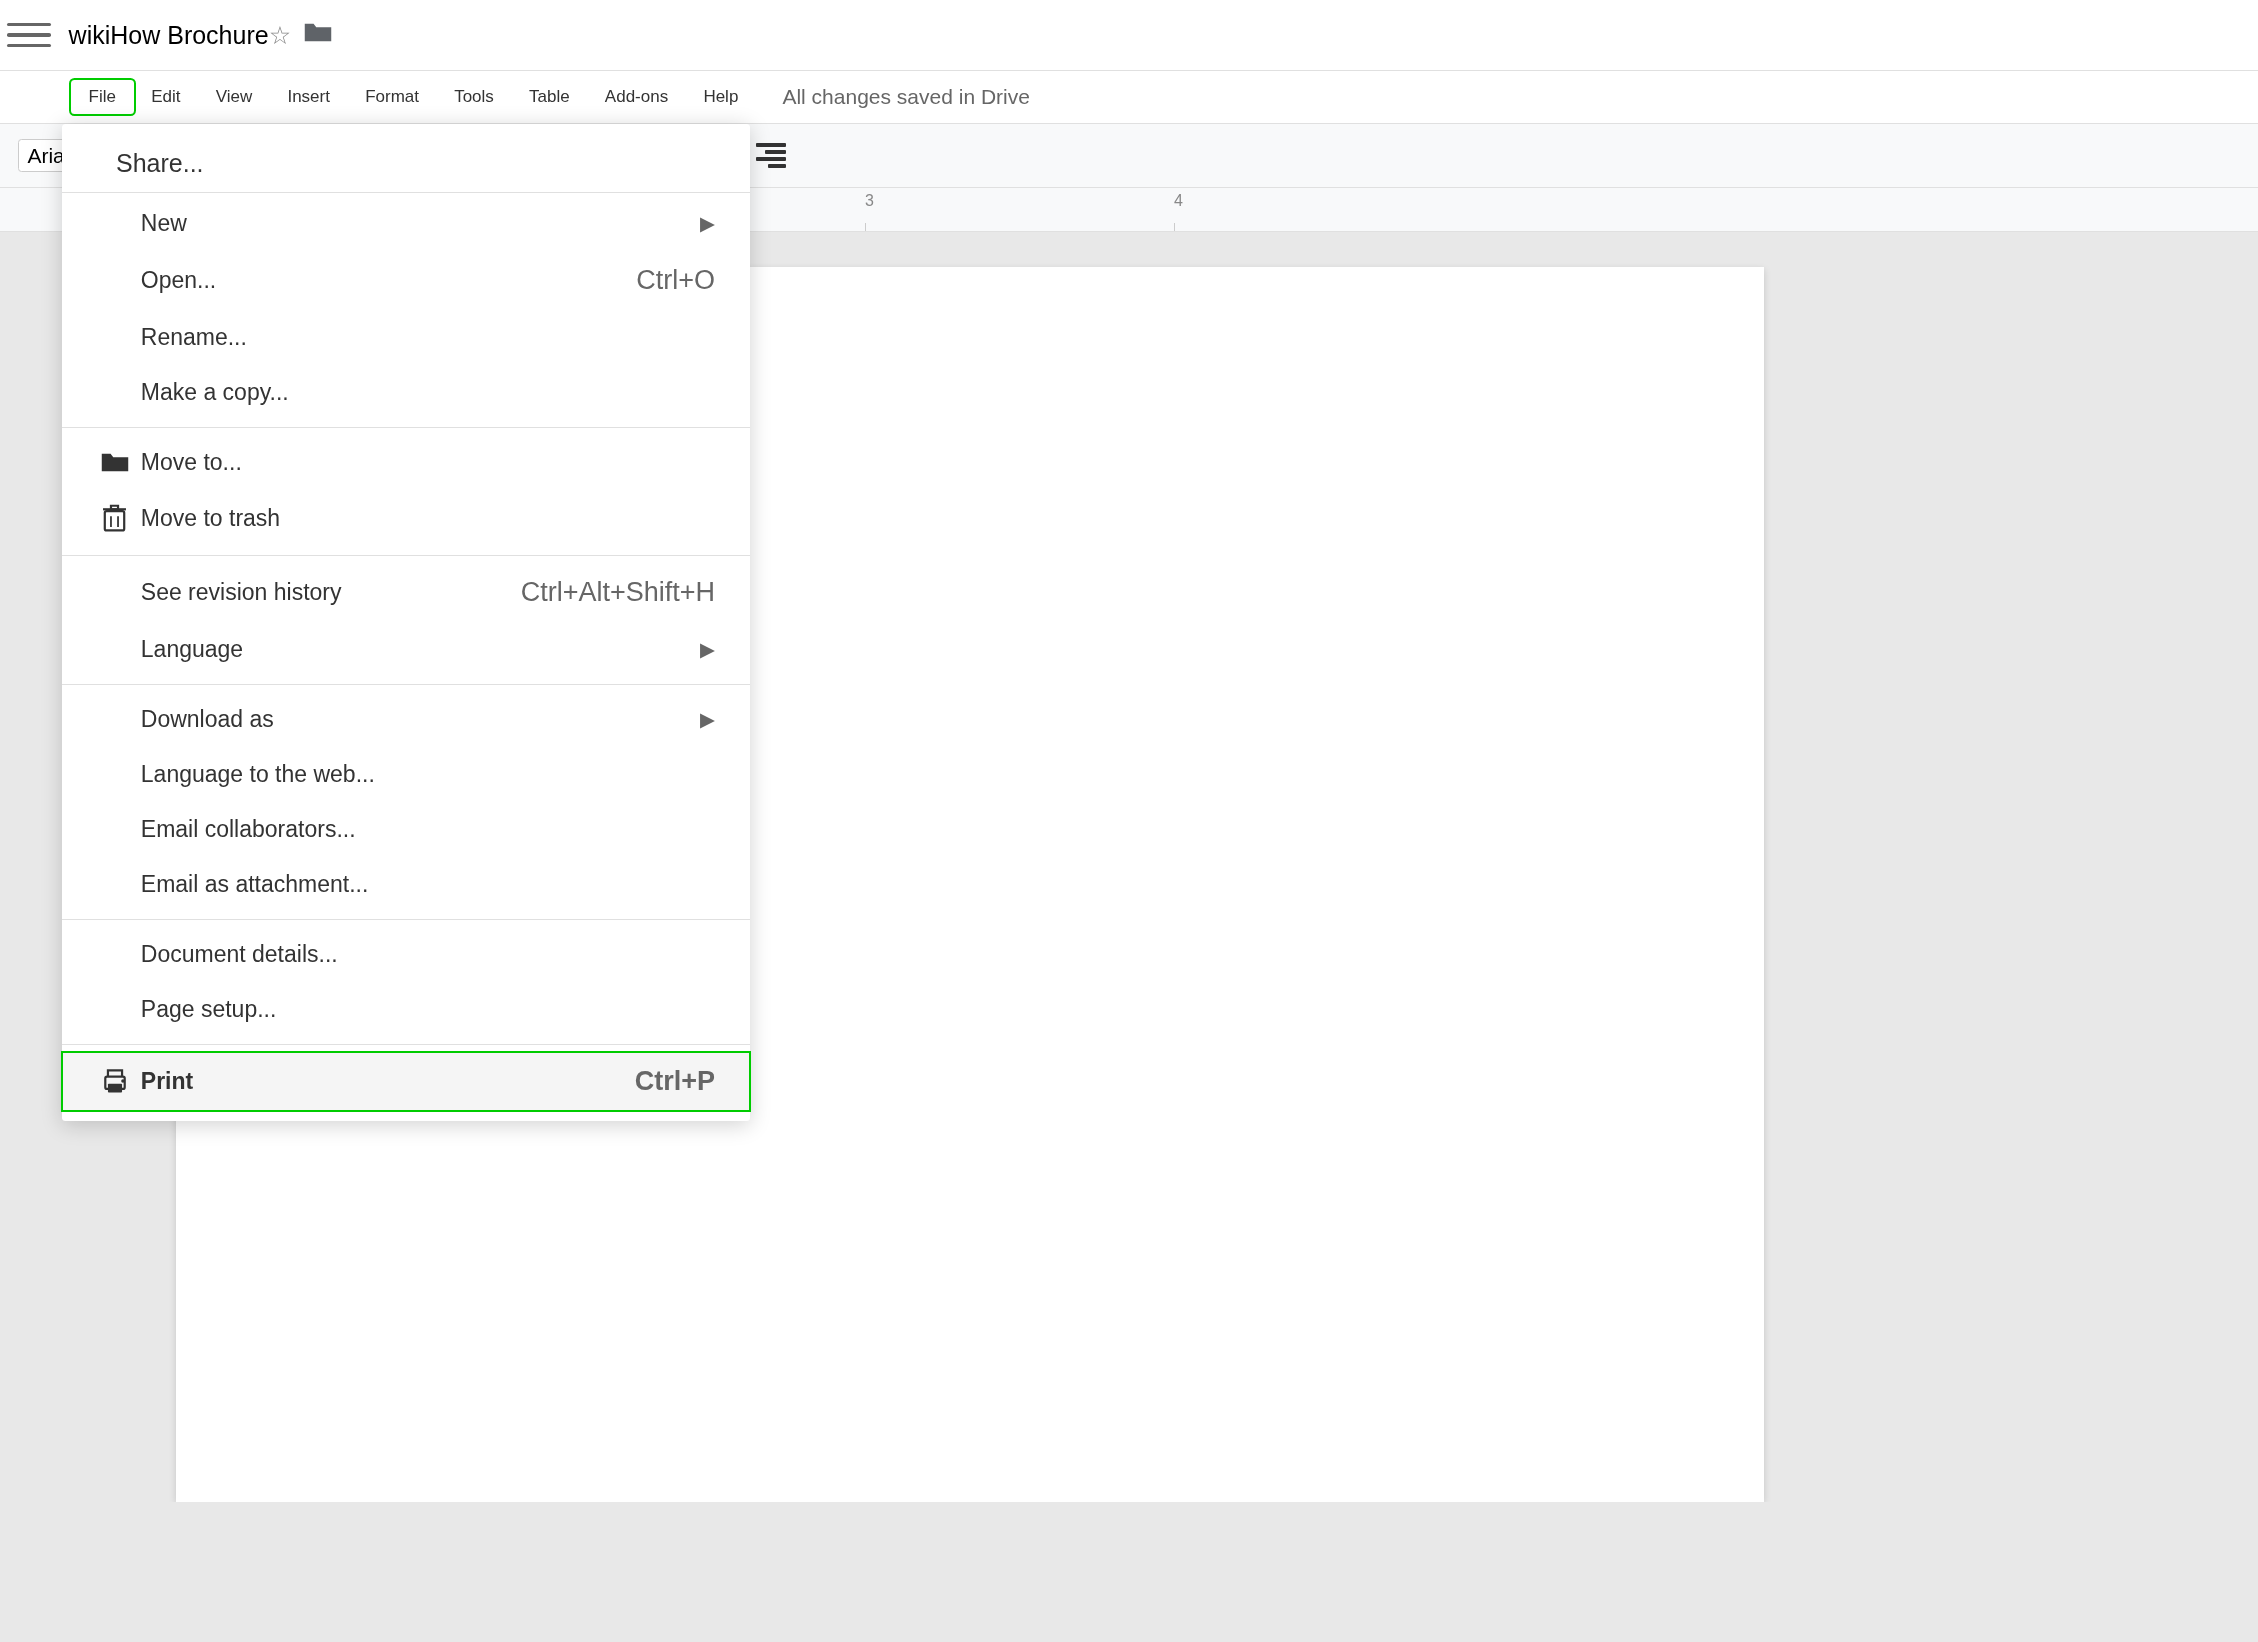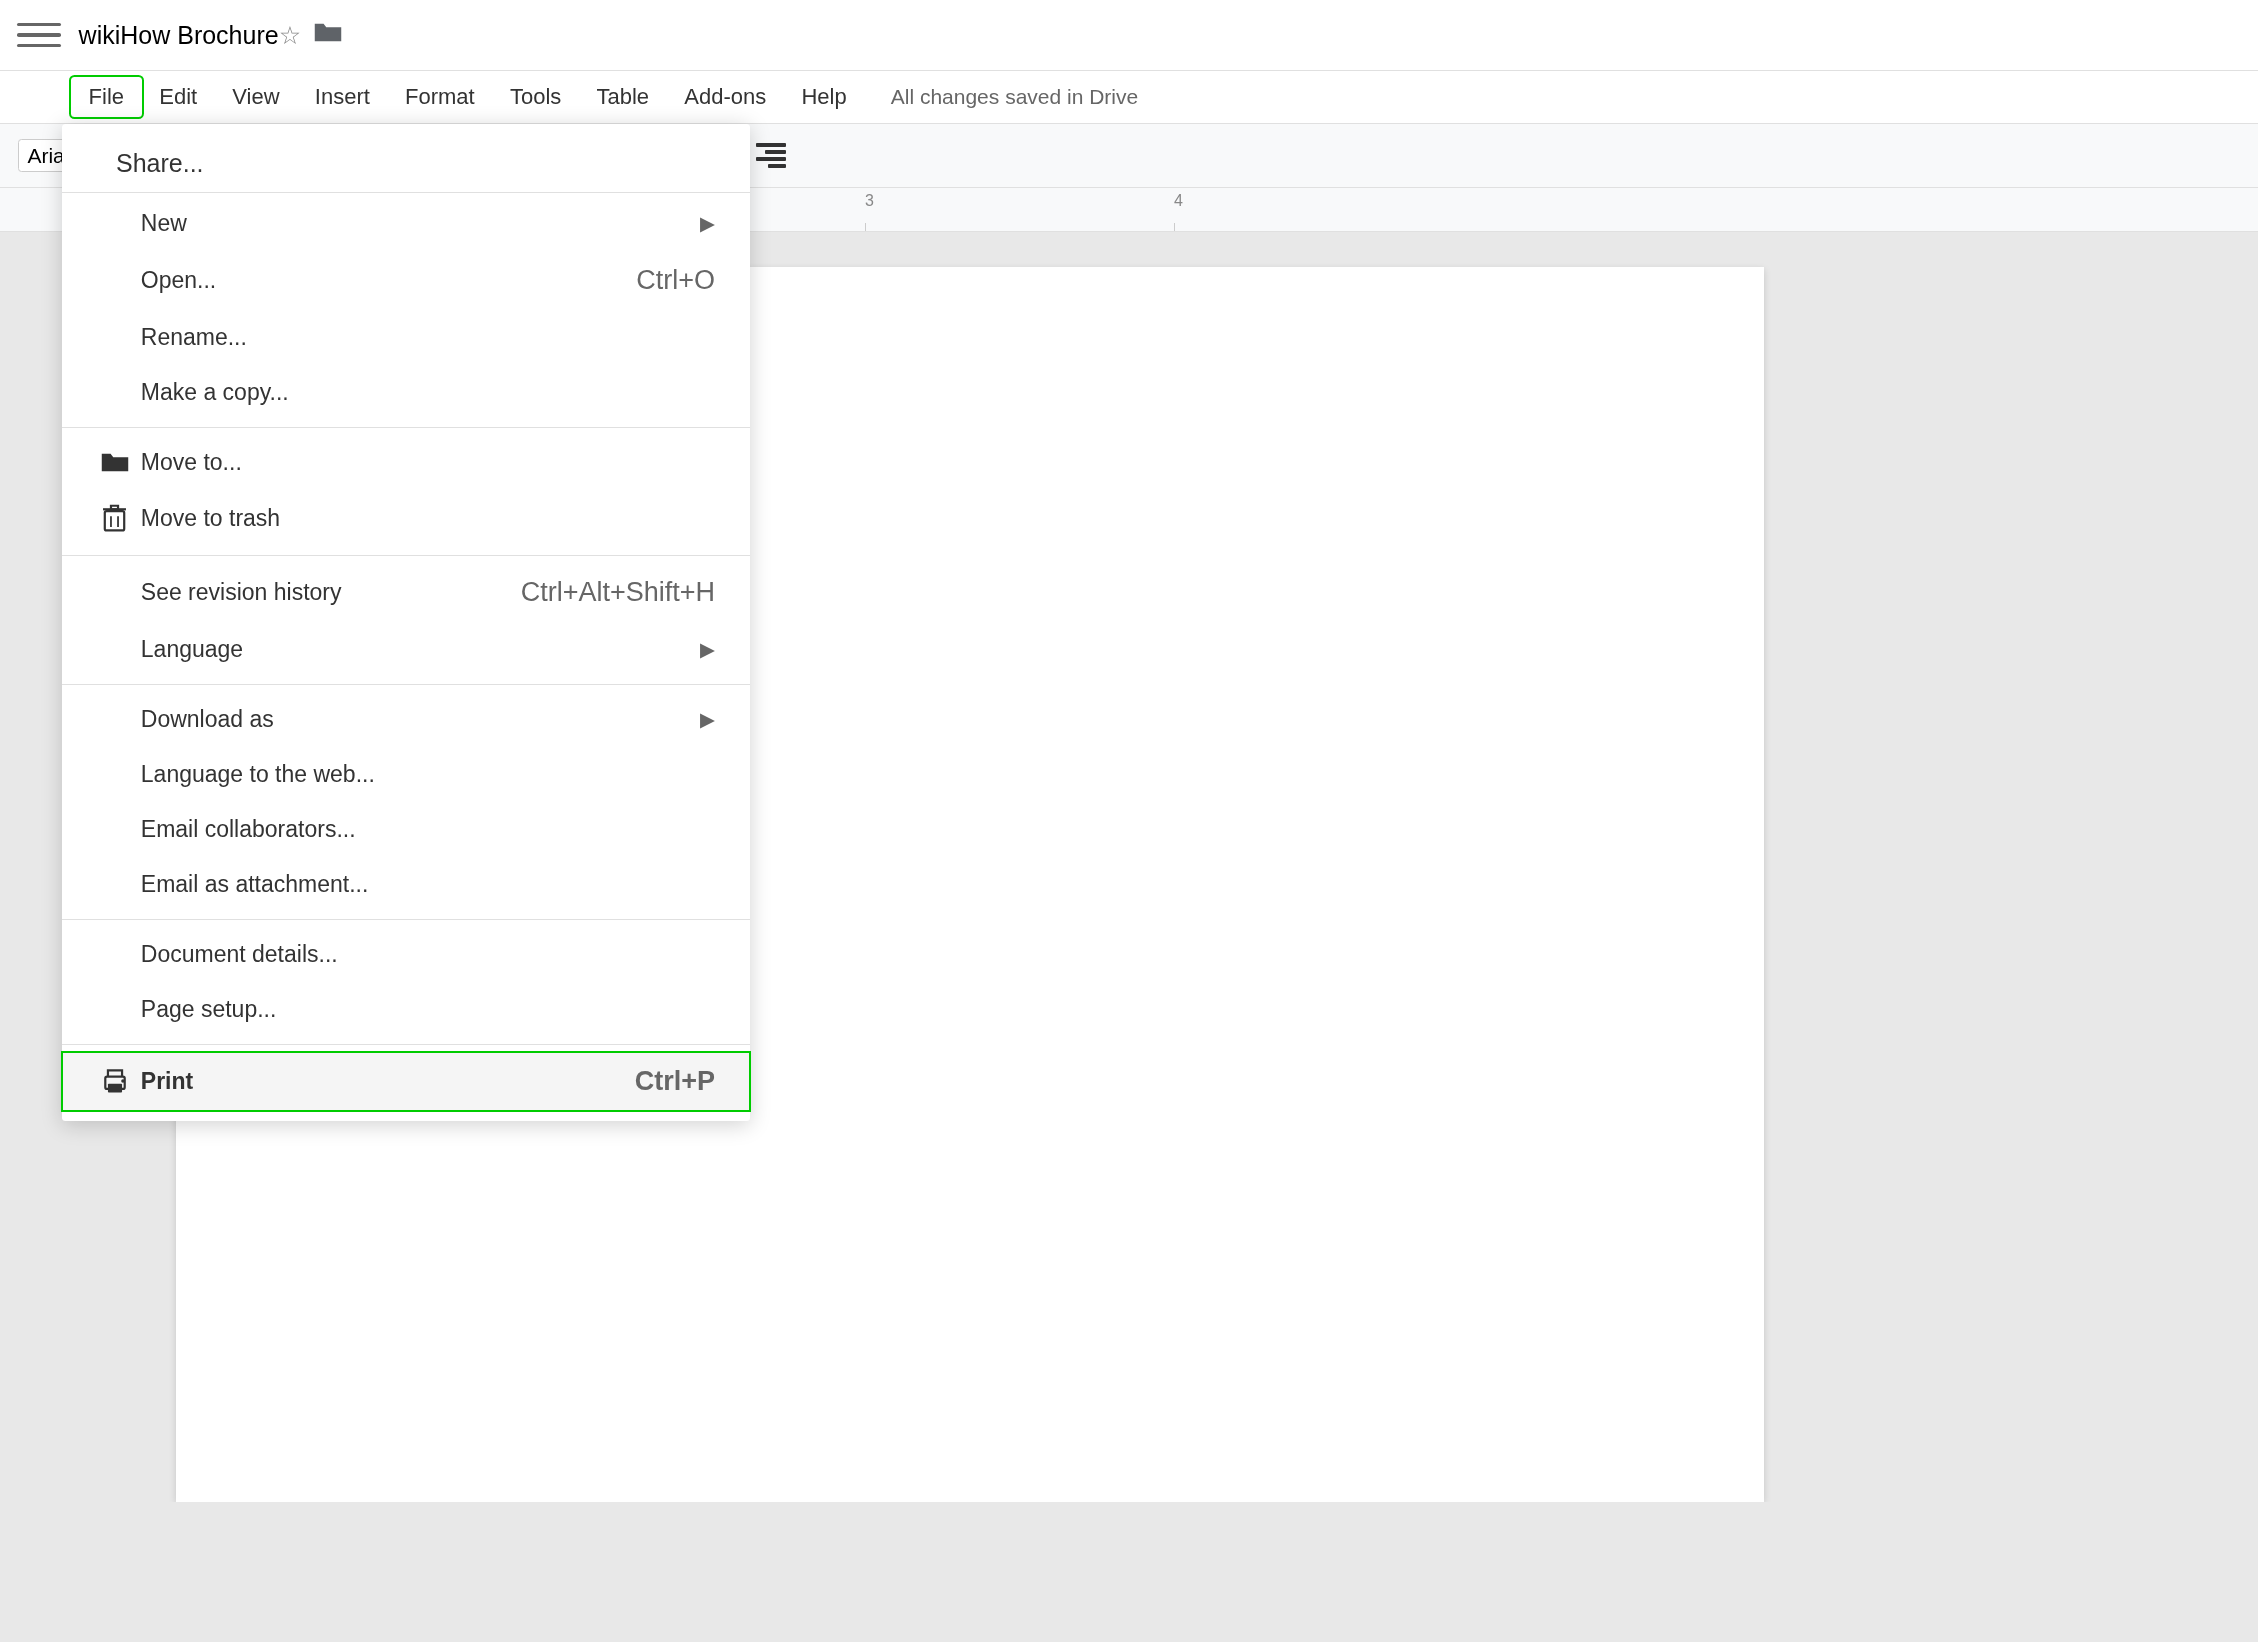--- a/index.html
+++ b/index.html
@@ -11,21 +11,21 @@
       overflow: hidden;
       font-size: 25px;
     }
 
     
     #topbar {
       display: flex;
       align-items: center;
       background: #fff;
       height: 71px;
-      padding: 0 17px;
+      padding: 0 7px;
       border-bottom: 0.9px solid #e0e0e0;
       position: relative;
       z-index: 100;
     }
 
     #hamburger-icon {
       width: 44px;
       height: 44px;
       display: flex;
       flex-direction: column;
@@ -48,21 +48,21 @@
       background: #fff;
       height: 53px;
       padding: 0 0 0 71px;
       border-bottom: 0.9px solid #e0e0e0;
       position: relative;
       z-index: 100;
     }
 
     .menu-item {
       padding: 7px 17.6px;
-      font-size: 22px;
+      font-size: 17px;
       color: #333;
       cursor: pointer;
       border-radius: 3.5px;
       position: relative;
     }
     .menu-item.active {
       background: #e8f0fe;
       outline: 2.6px solid #00cc00;
       outline-offset: -0.9px;
     }

